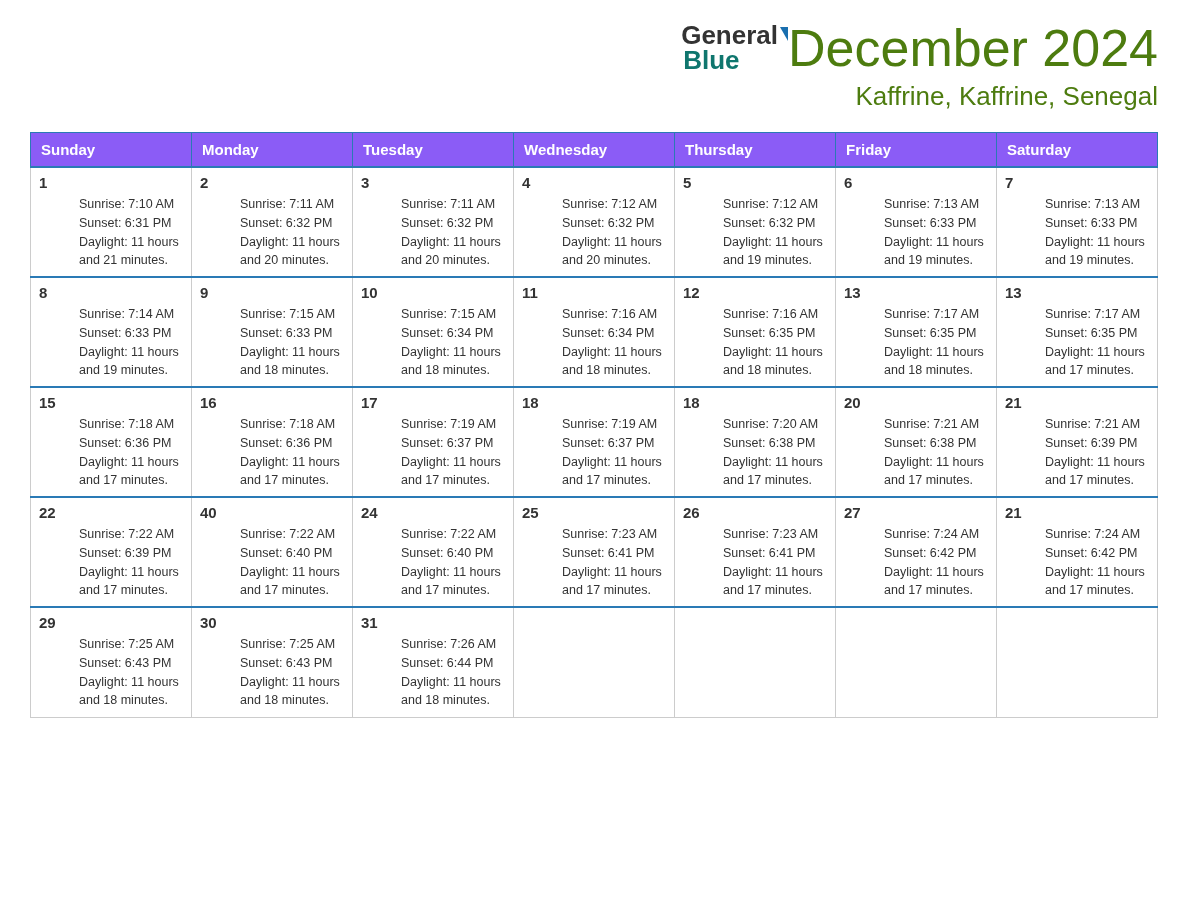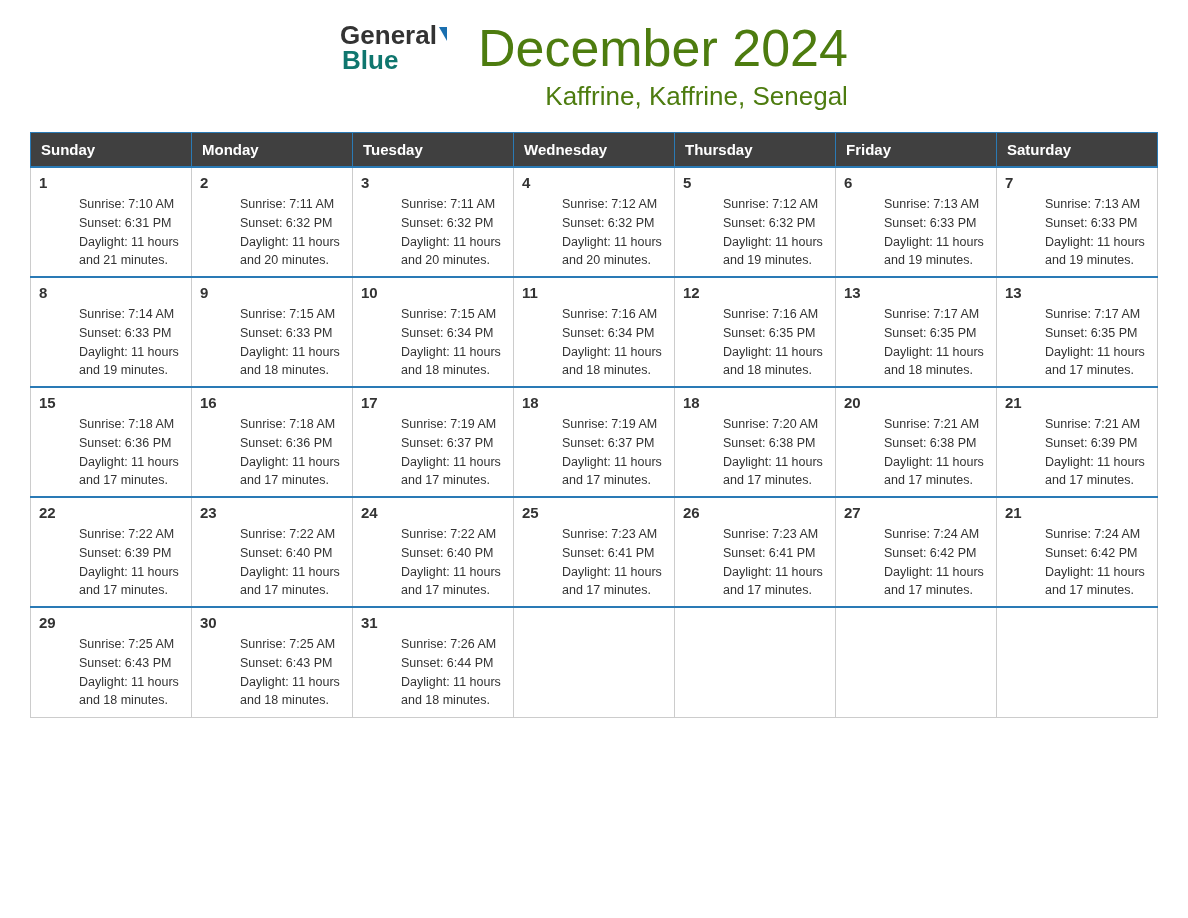--- a/index.html
+++ b/index.html
@@ -5,24 +5,23 @@
     * { box-sizing: border-box; margin: 0; padding: 0; }
     body {
       font-family: Arial, sans-serif;
       background: #fff;
       padding: 20px 30px;
       width: 1188px;
       min-height: 918px;
     }
     .header {
       display: flex;
-      justify-content: center;
+      justify-content: flex-end;
       align-items: flex-start;
       margin-bottom: 20px;
-      gap: 31px;
     }
     .title-area {
       text-align: right;
     }
     .month-title {
       font-size: 52px;
       font-weight: normal;
       color: #4d7c0f;
       line-height: 1.1;
     }
@@ -30,21 +29,21 @@
       font-size: 26px;
       color: #4d7c0f;
       margin-top: 4px;
     }
     table {
       width: 100%;
       border-collapse: collapse;
       table-layout: fixed;
     }
     thead tr th {
-      background-color: #404040;
+      background-color: #8b5cf6;
       color: #fff;
       padding: 8px 10px;
       text-align: left;
       font-size: 15px;
       font-weight: bold;
       border: 1px solid #2a7ab5;
     }
     tbody tr td {
       border: 1px solid #ccc;
       border-top: 2px solid #2a7ab5;
@@ -218,21 +217,21 @@
           <span class="day-number">21</span>
           <div class="day-info">Sunrise: 7:21 AM<br>Sunset: 6:39 PM<br>Daylight: 11 hours and 17 minutes.</div>
         </td>
       </tr>
       <tr>
         <td>
           <span class="day-number">22</span>
           <div class="day-info">Sunrise: 7:22 AM<br>Sunset: 6:39 PM<br>Daylight: 11 hours and 17 minutes.</div>
         </td>
         <td>
-          <span class="day-number">23</span>
+          <span class="day-number">40</span>
           <div class="day-info">Sunrise: 7:22 AM<br>Sunset: 6:40 PM<br>Daylight: 11 hours and 17 minutes.</div>
         </td>
         <td>
           <span class="day-number">24</span>
           <div class="day-info">Sunrise: 7:22 AM<br>Sunset: 6:40 PM<br>Daylight: 11 hours and 17 minutes.</div>
         </td>
         <td>
           <span class="day-number">25</span>
           <div class="day-info">Sunrise: 7:23 AM<br>Sunset: 6:41 PM<br>Daylight: 11 hours and 17 minutes.</div>
         </td>

